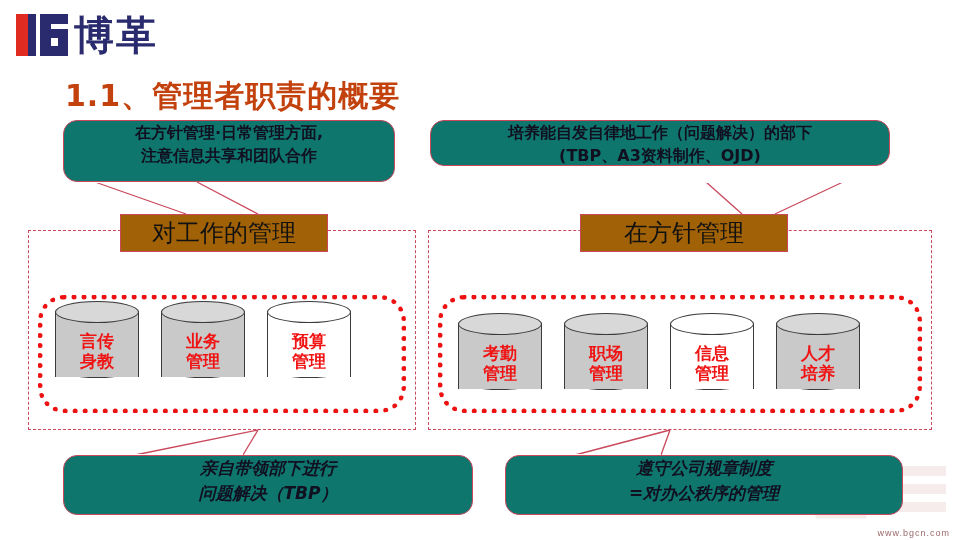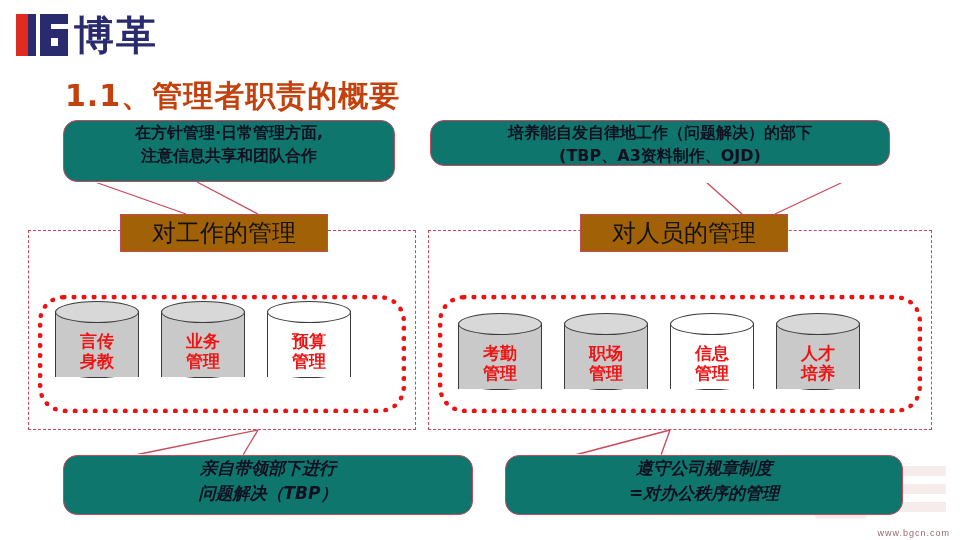--- a/index.html
+++ b/index.html
@@ -288,21 +288,21 @@
       <div class="cyl-bottom"></div>
       <div class="cyl-body"></div>
       <div class="cyl-top"></div>
       <div class="cyl-label">预算
 管理</div>
     </div>
   </div>
 
   <div class="region" id="region-right"></div>
   <div class="region-label" id="label-right">
-    <span>对人员的管理</span>
+    <span>在方针管理</span>
   </div>
   <div class="group-box" id="group-right"></div>
   <div class="cyl-row" id="cyls-right">
     <div class="cylinder">
       <div class="cyl-bottom"></div>
       <div class="cyl-body"></div>
       <div class="cyl-top"></div>
       <div class="cyl-label">考勤
 管理</div>
     </div>

